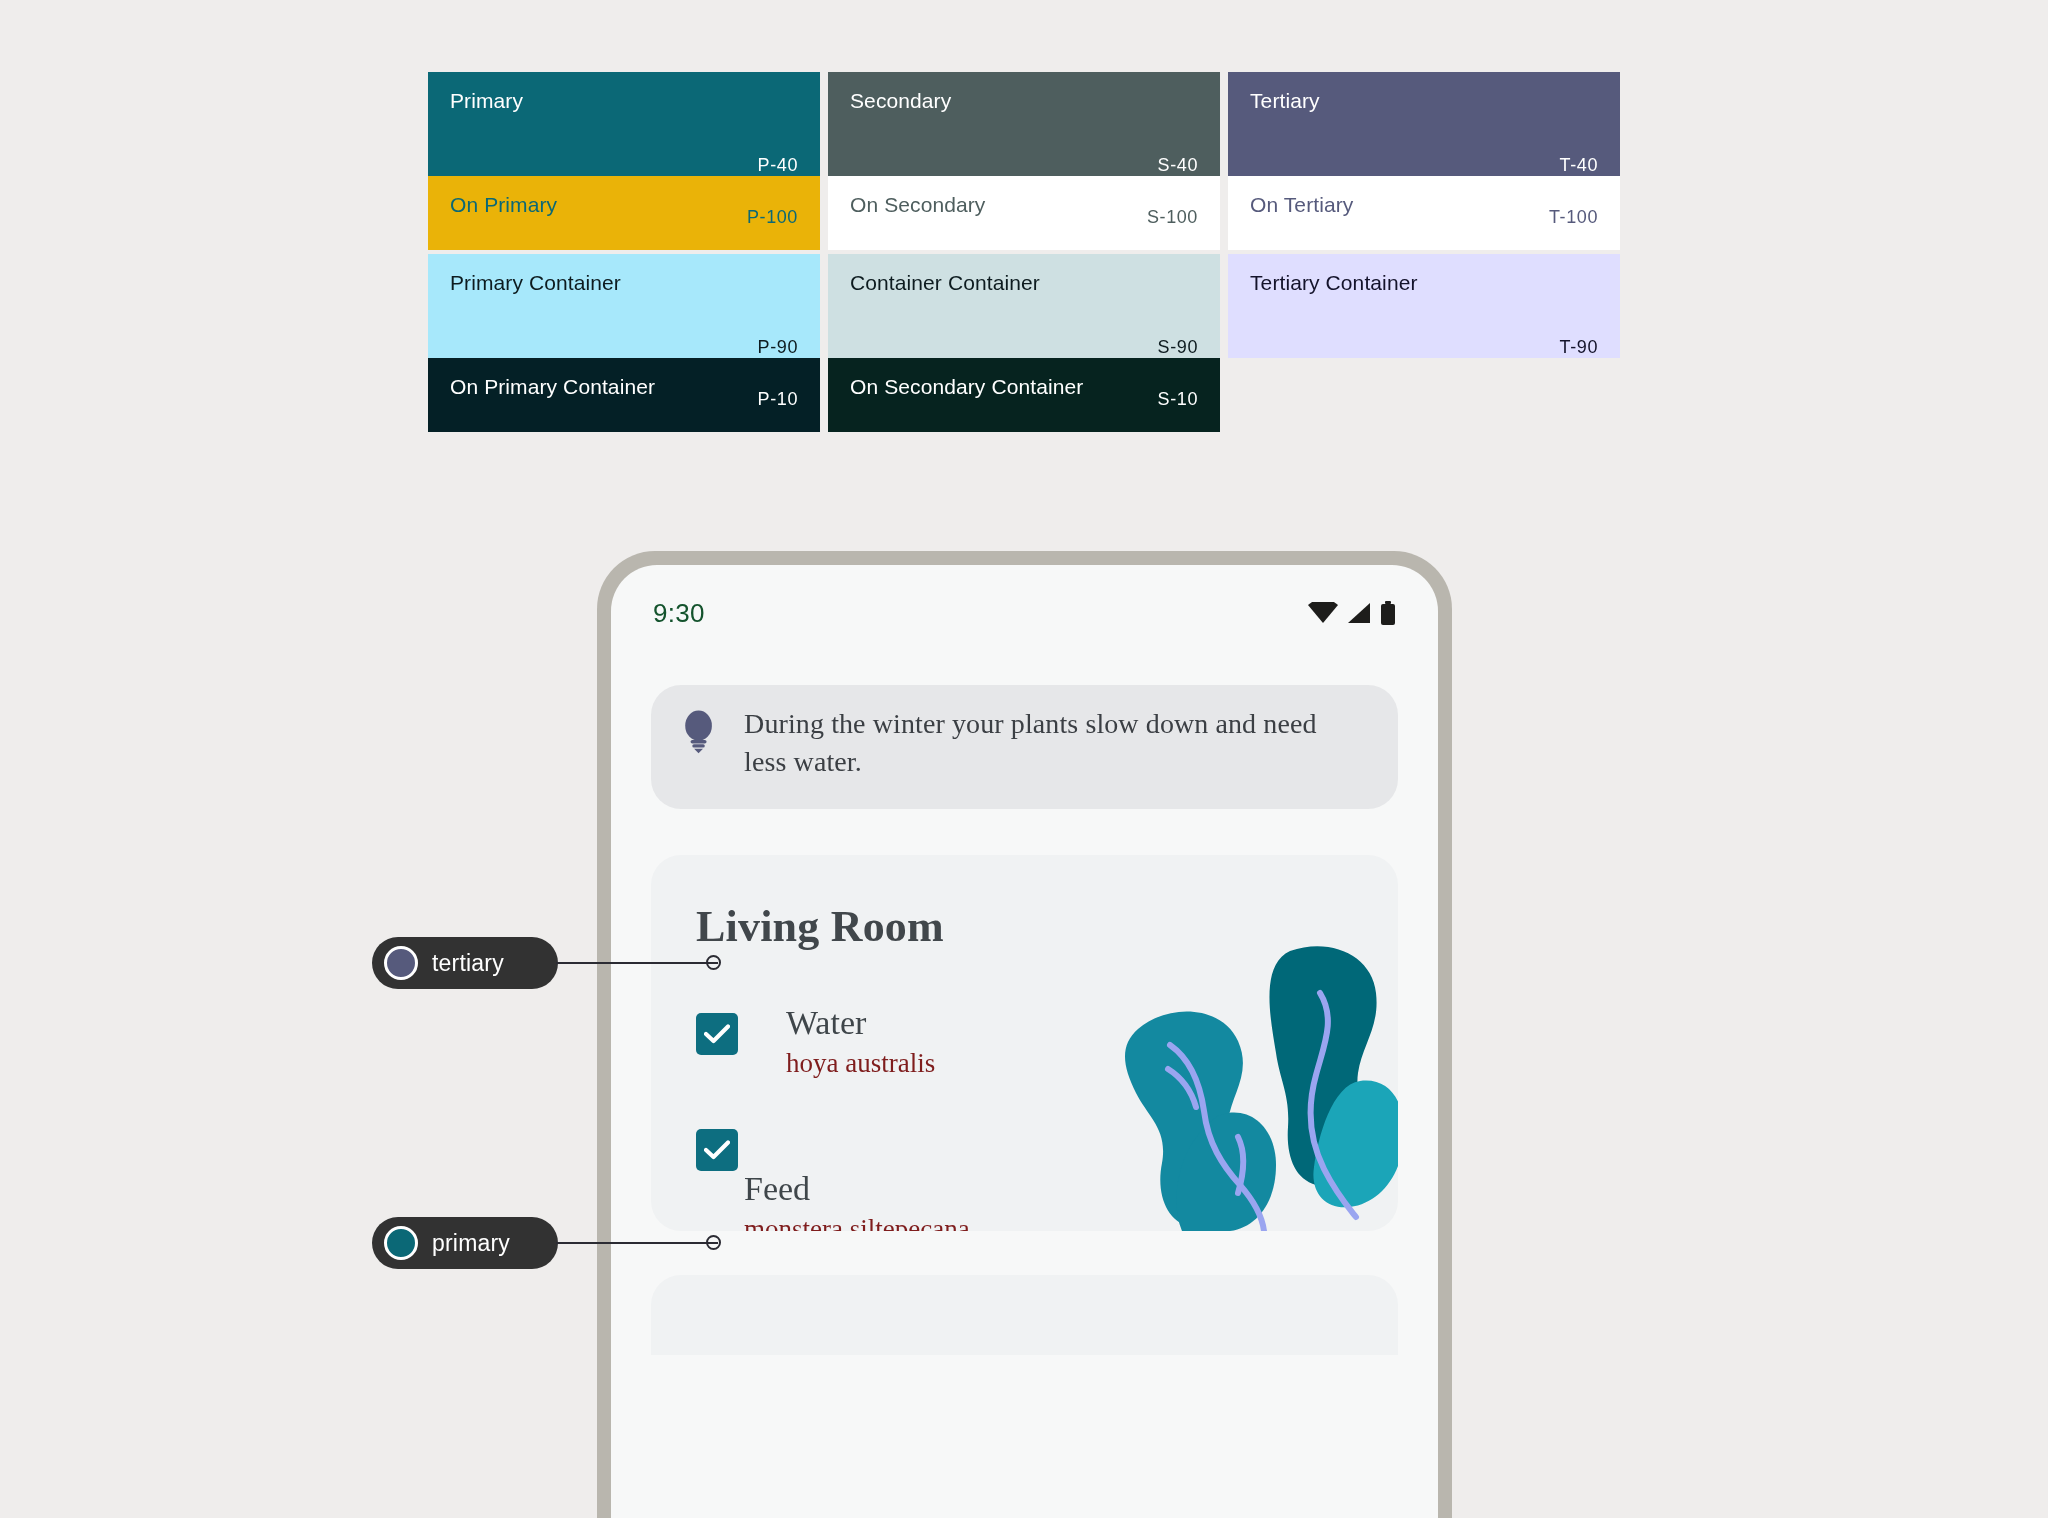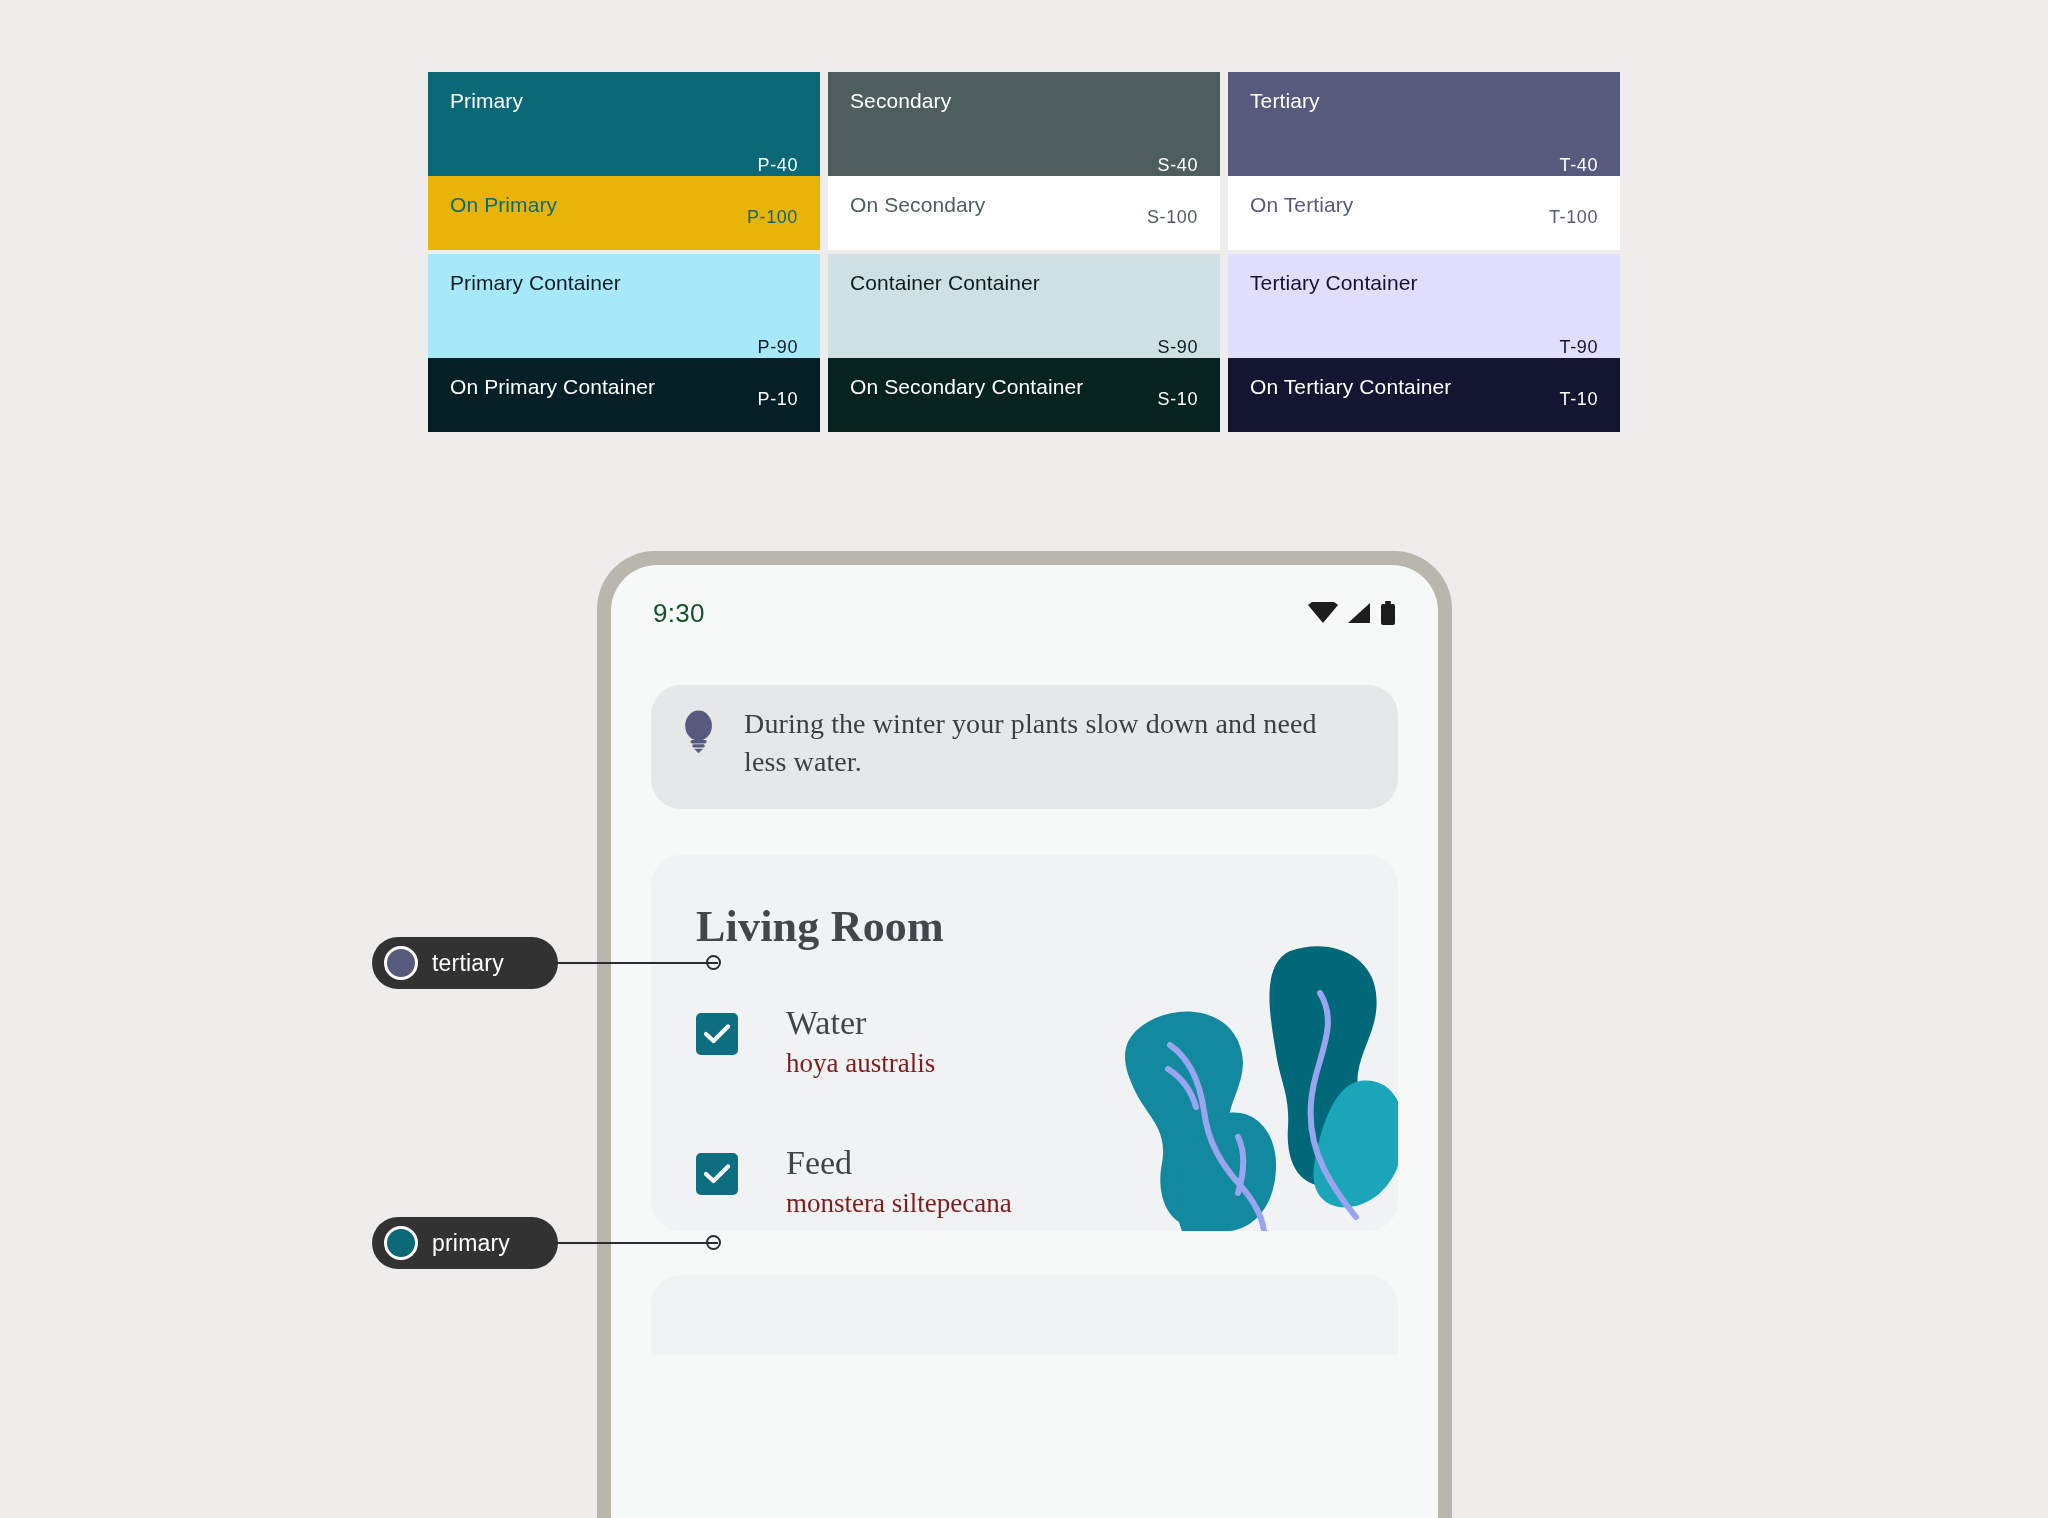--- a/index.html
+++ b/index.html
@@ -132,21 +132,21 @@
     line-height:1;
     letter-spacing:.2px;
   }
   .task-row{
     display:flex;align-items:flex-start;
     padding-left:45px;
     position:relative;
     z-index:2;
   }
   #task-0{margin-top:56px;}
-  #task-1{margin-top:64px;}
+  #task-1{margin-top:40px;flex-direction:column;}
   .cbox{
     width:42px;height:42px;
     border-radius:5px;
     background:#0d6e80;
     flex:none;
     display:flex;align-items:center;justify-content:center;
     margin-top:8px;
   }
   .task-txt{margin-left:48px;}
   .task-title{
@@ -257,24 +257,20 @@
         <span class="sw-code">T-40</span>
       </div>
       <div class="swatch short" style="background: rgb(255, 255, 255); color: rgb(86, 90, 124);">
         <span class="sw-name">On Tertiary</span>
         <span class="sw-code">T-100</span>
       </div>
       <div class="gap-row"></div>
       <div class="swatch tall" style="background: rgb(223, 222, 255); color: rgb(20, 19, 43);">
         <span class="sw-name">Tertiary Container</span>
         <span class="sw-code">T-90</span>
-      </div>
-      <div class="swatch short" style="background: rgb(19, 21, 49); color: rgb(255, 255, 255);">
-        <span class="sw-name">On Tertiary Container</span>
-        <span class="sw-code">T-10</span>
       </div>
     </div>
   </div>
 
 <div id="phone">
   <div id="screen">
 
     <div id="statusbar">
       <span id="clock">9:30</span>
       <span id="status-icons">

